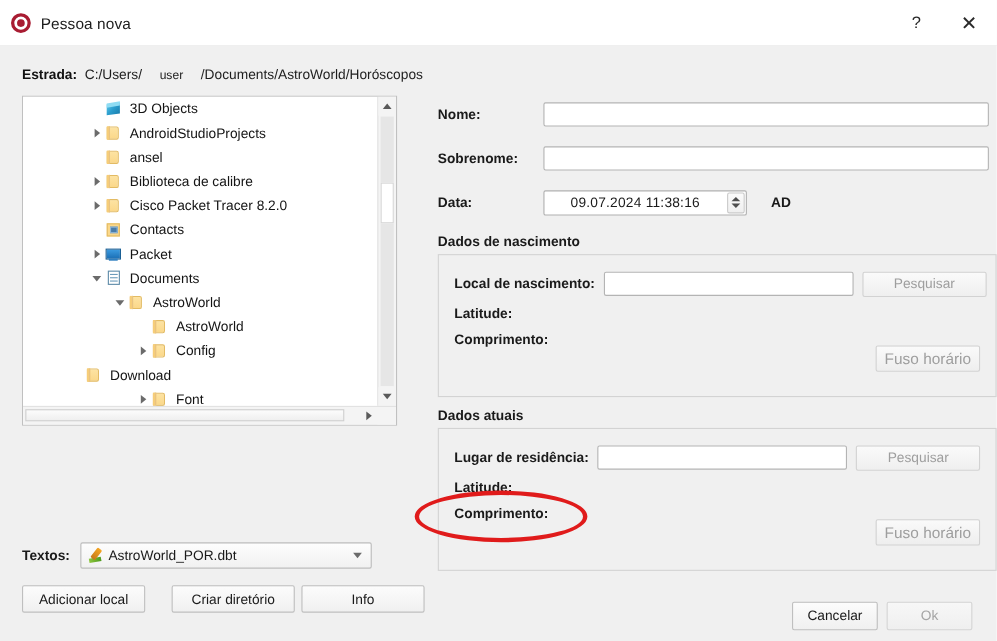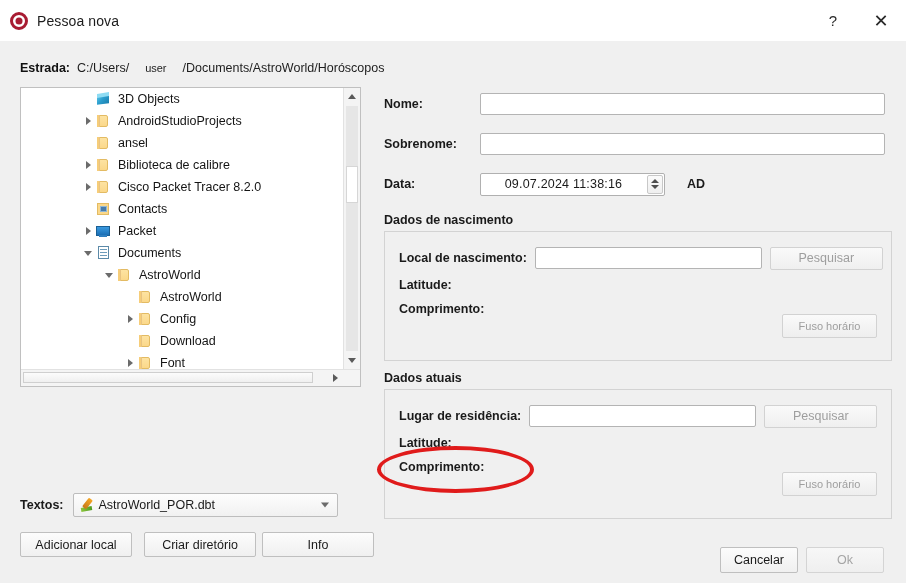--- a/index.html
+++ b/index.html
@@ -341,27 +341,27 @@
     border-radius: 2px;
     box-sizing: border-box;
     display: flex; align-items: center; justify-content: center;
     font-size: 12.5px;
     color: #1a1a1a;
     padding: 0 10px;
     white-space: nowrap;
   }
   .btn.disabled { color: #a5a5a5; background: linear-gradient(to bottom,#f7f7f7,#efefef); border-color: #d4d4d4; }
   #btn-adicionar { width: 112px; }
-  #btn-criar { width: 112px; margin-left: 12px; }
+  #btn-criar { width: 112px; margin-left: 24px; }
   #btn-info { width: 112px; margin-left: 6px; }
 
   
   .form-area {
     position: absolute;
-    left: 364px; top: 52px;
+    left: 378px; top: 52px;
     width: 508px;
     padding-left: 20px;
   }
   .frow {
     display: flex; align-items: center;
     height: 22px;
     margin-bottom: 18px;
   }
   .flabel {
     font-weight: bold;
@@ -497,21 +497,21 @@
   }
   .tz-btn {
     position: absolute;
     right: 14px;
     width: 95px; height: 24px;
     background: linear-gradient(to bottom,#fafafa,#eeeeee);
     border: 1px solid #d2d2d2;
     border-radius: 2px;
     box-sizing: border-box;
     display: flex; align-items: center; justify-content: center;
-    font-size: 11px;
+    font-size: 14px;
     color: #9e9e9e;
   }
 
   
   .annot-ellipse {
     position: absolute;
     left: 377px; top: 405px;
     width: 157px; height: 47px;
     border: 4px solid #e01b1b;
     border-radius: 50%;
@@ -614,21 +614,21 @@
           <span class="ticon ico-folder"></span>
           <span>AstroWorld</span>
         </div>
         <div class="tree-row" style="padding-left: 102px;">
           <span class="arrow closed">
             <i></i>
           </span>
           <span class="ticon ico-folder"></span>
           <span>Config</span>
         </div>
-        <div class="tree-row" style="padding-left: 102px;">
+        <div class="tree-row" style="padding-left: 42px;">
           <span class="arrow none"></span>
           <span class="ticon ico-folder"></span>
           <span>Download</span>
         </div>
         <div class="tree-row" style="padding-left: 102px;">
           <span class="arrow closed">
             <i></i>
           </span>
           <span class="ticon ico-folder"></span>
           <span>Font</span>

